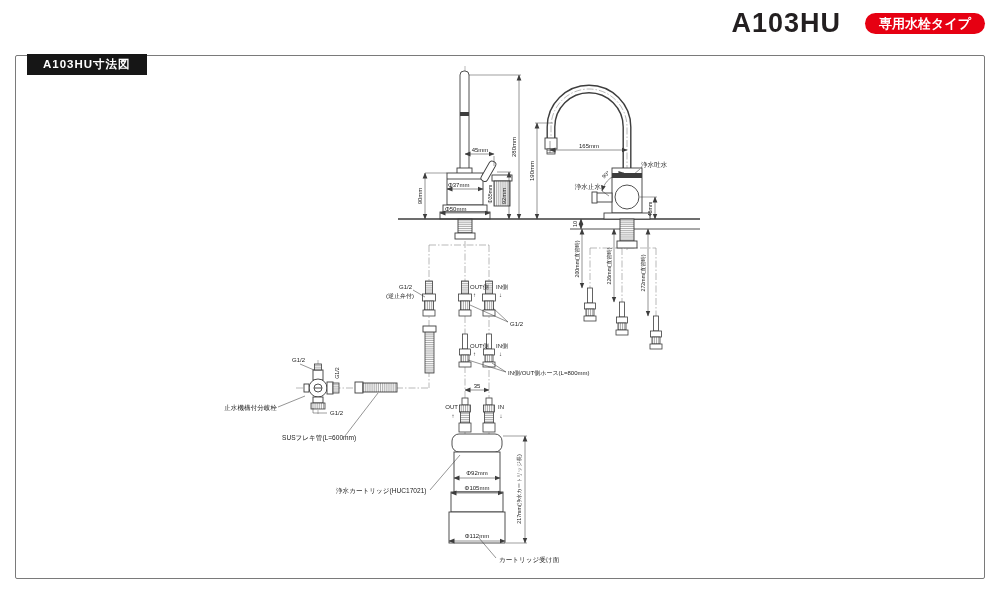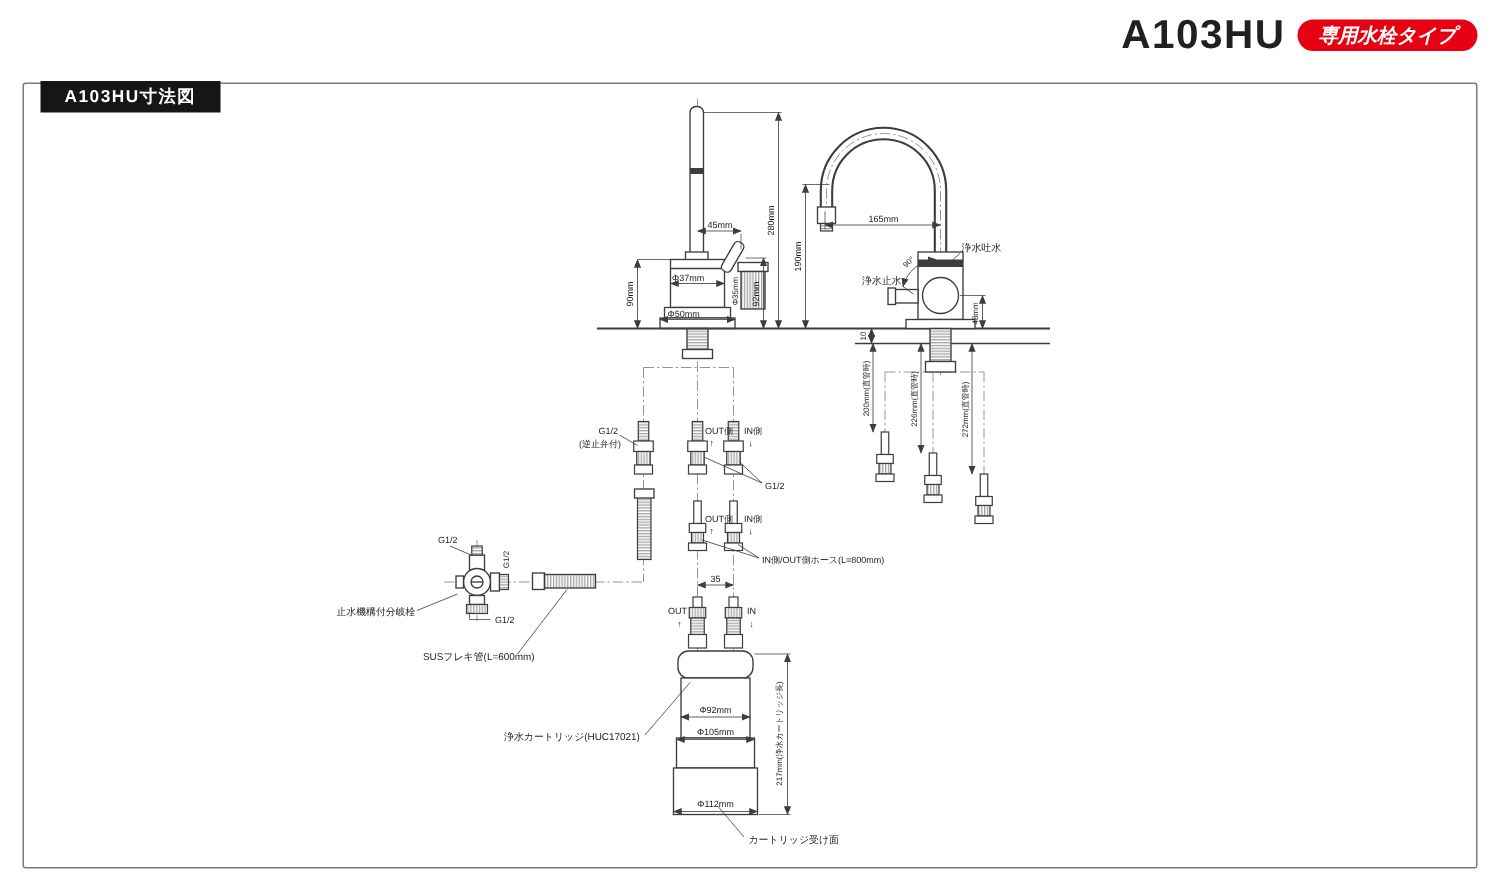--- a/index.html
+++ b/index.html
@@ -1,21 +1,21 @@
 <!DOCTYPE html>
 <html><head>
 <meta charset="utf-8">
 <style>
   html,body{margin:0;padding:0;background:#fff;}
   .page{position:relative;width:1000px;height:591px;background:#fff;overflow:hidden;
         font-family:"Liberation Sans",sans-serif;}
-  .header{position:absolute;top:8px;right:15px;display:flex;align-items:center;gap:8px;}
+  .header{position:absolute;top:8px;right:15px;display:flex;align-items:center;gap:24px;}
   .model{font-size:27px;font-weight:bold;color:#231f20;letter-spacing:1px;}
   .badge{background:#e60012;color:#fff;font-size:13px;font-weight:bold;
-         padding:4px 14px;border-radius:16px;line-height:1;font-style:italic;}
+         padding:4px 14px;border-radius:16px;line-height:1;}
   .panel{position:absolute;left:15px;top:55px;width:968px;height:522px;
          border:1.5px solid #7a7a7a;border-radius:2px;background:#fff;}
   .panel-label{position:absolute;left:11px;top:-2px;background:#161616;color:#fff;
          font-size:11.5px;font-weight:bold;padding:3px 16px;letter-spacing:1px;}
   svg.drawing{position:absolute;left:0;top:0;width:1000px;height:591px;}
   .s{stroke:#3d3d3d;stroke-width:0.9;fill:#fff;}
   .sk{stroke:#3d3d3d;stroke-width:0.9;}
   .sn{stroke:#3d3d3d;stroke-width:0.9;fill:none;}
   .dk{fill:#3d3d3d;stroke:none;}
   .cl{stroke:#8a8a8a;stroke-width:0.6;stroke-dasharray:7 2 1.5 2;fill:none;}

